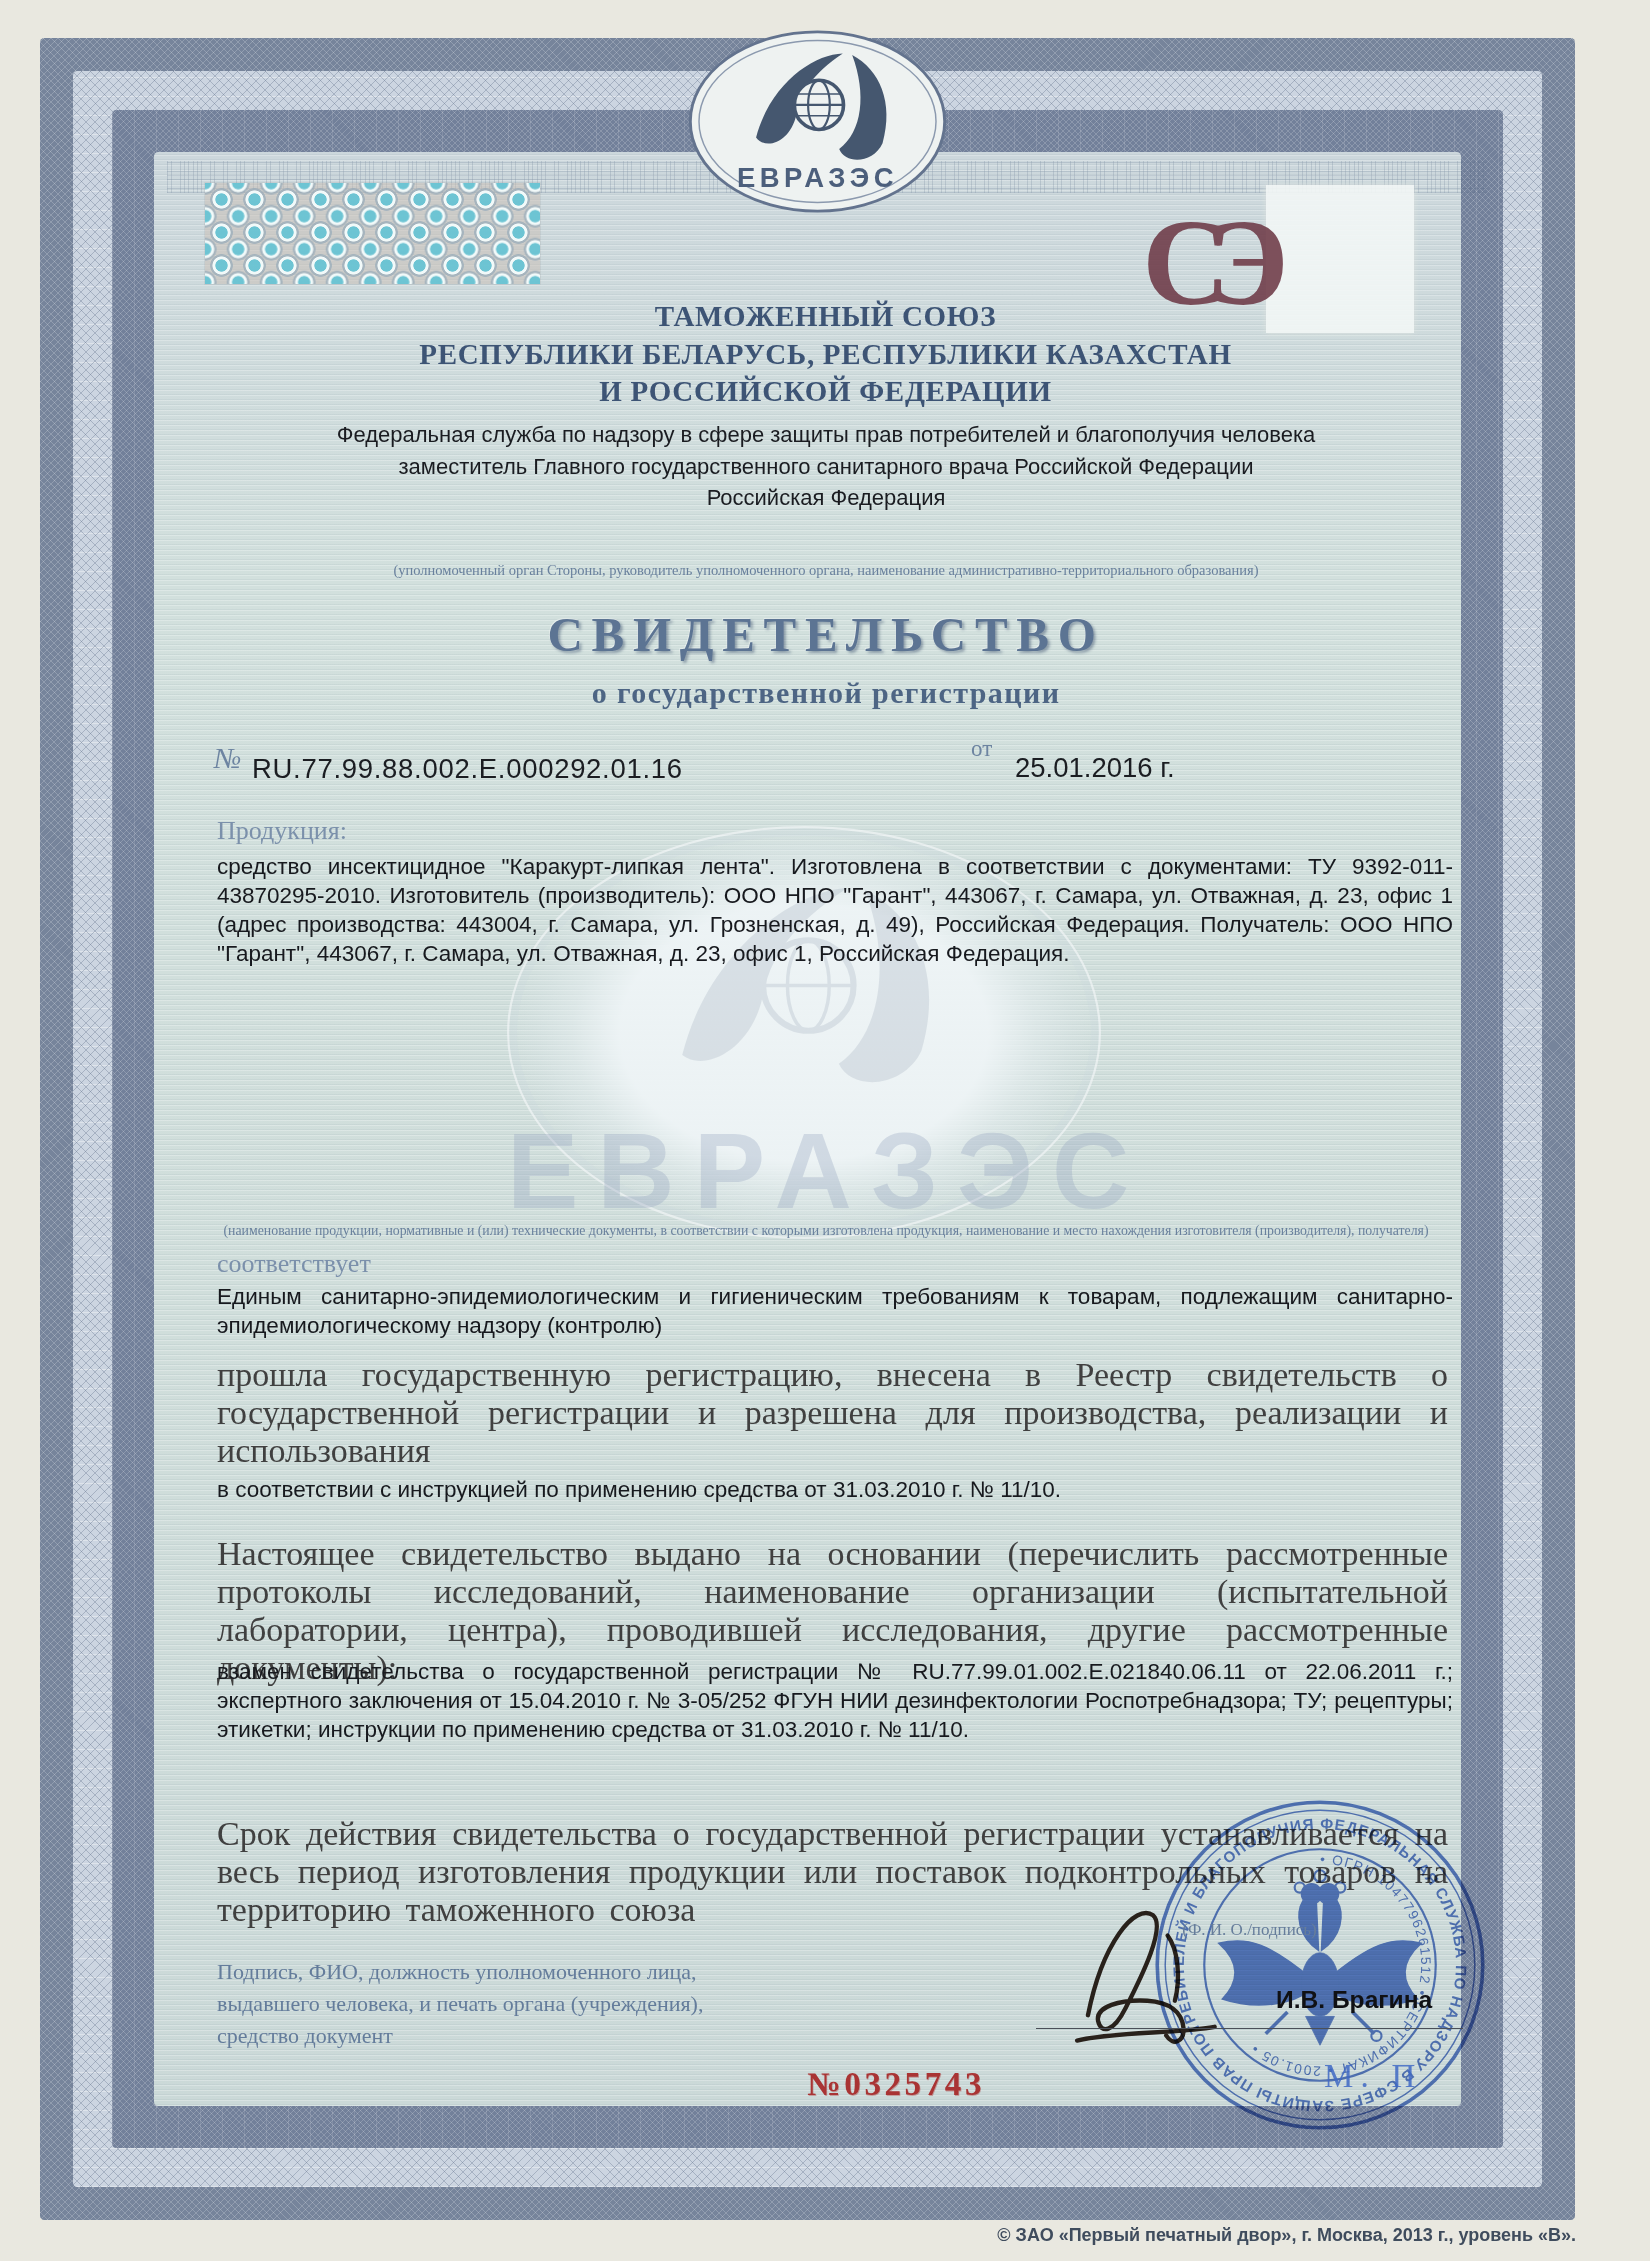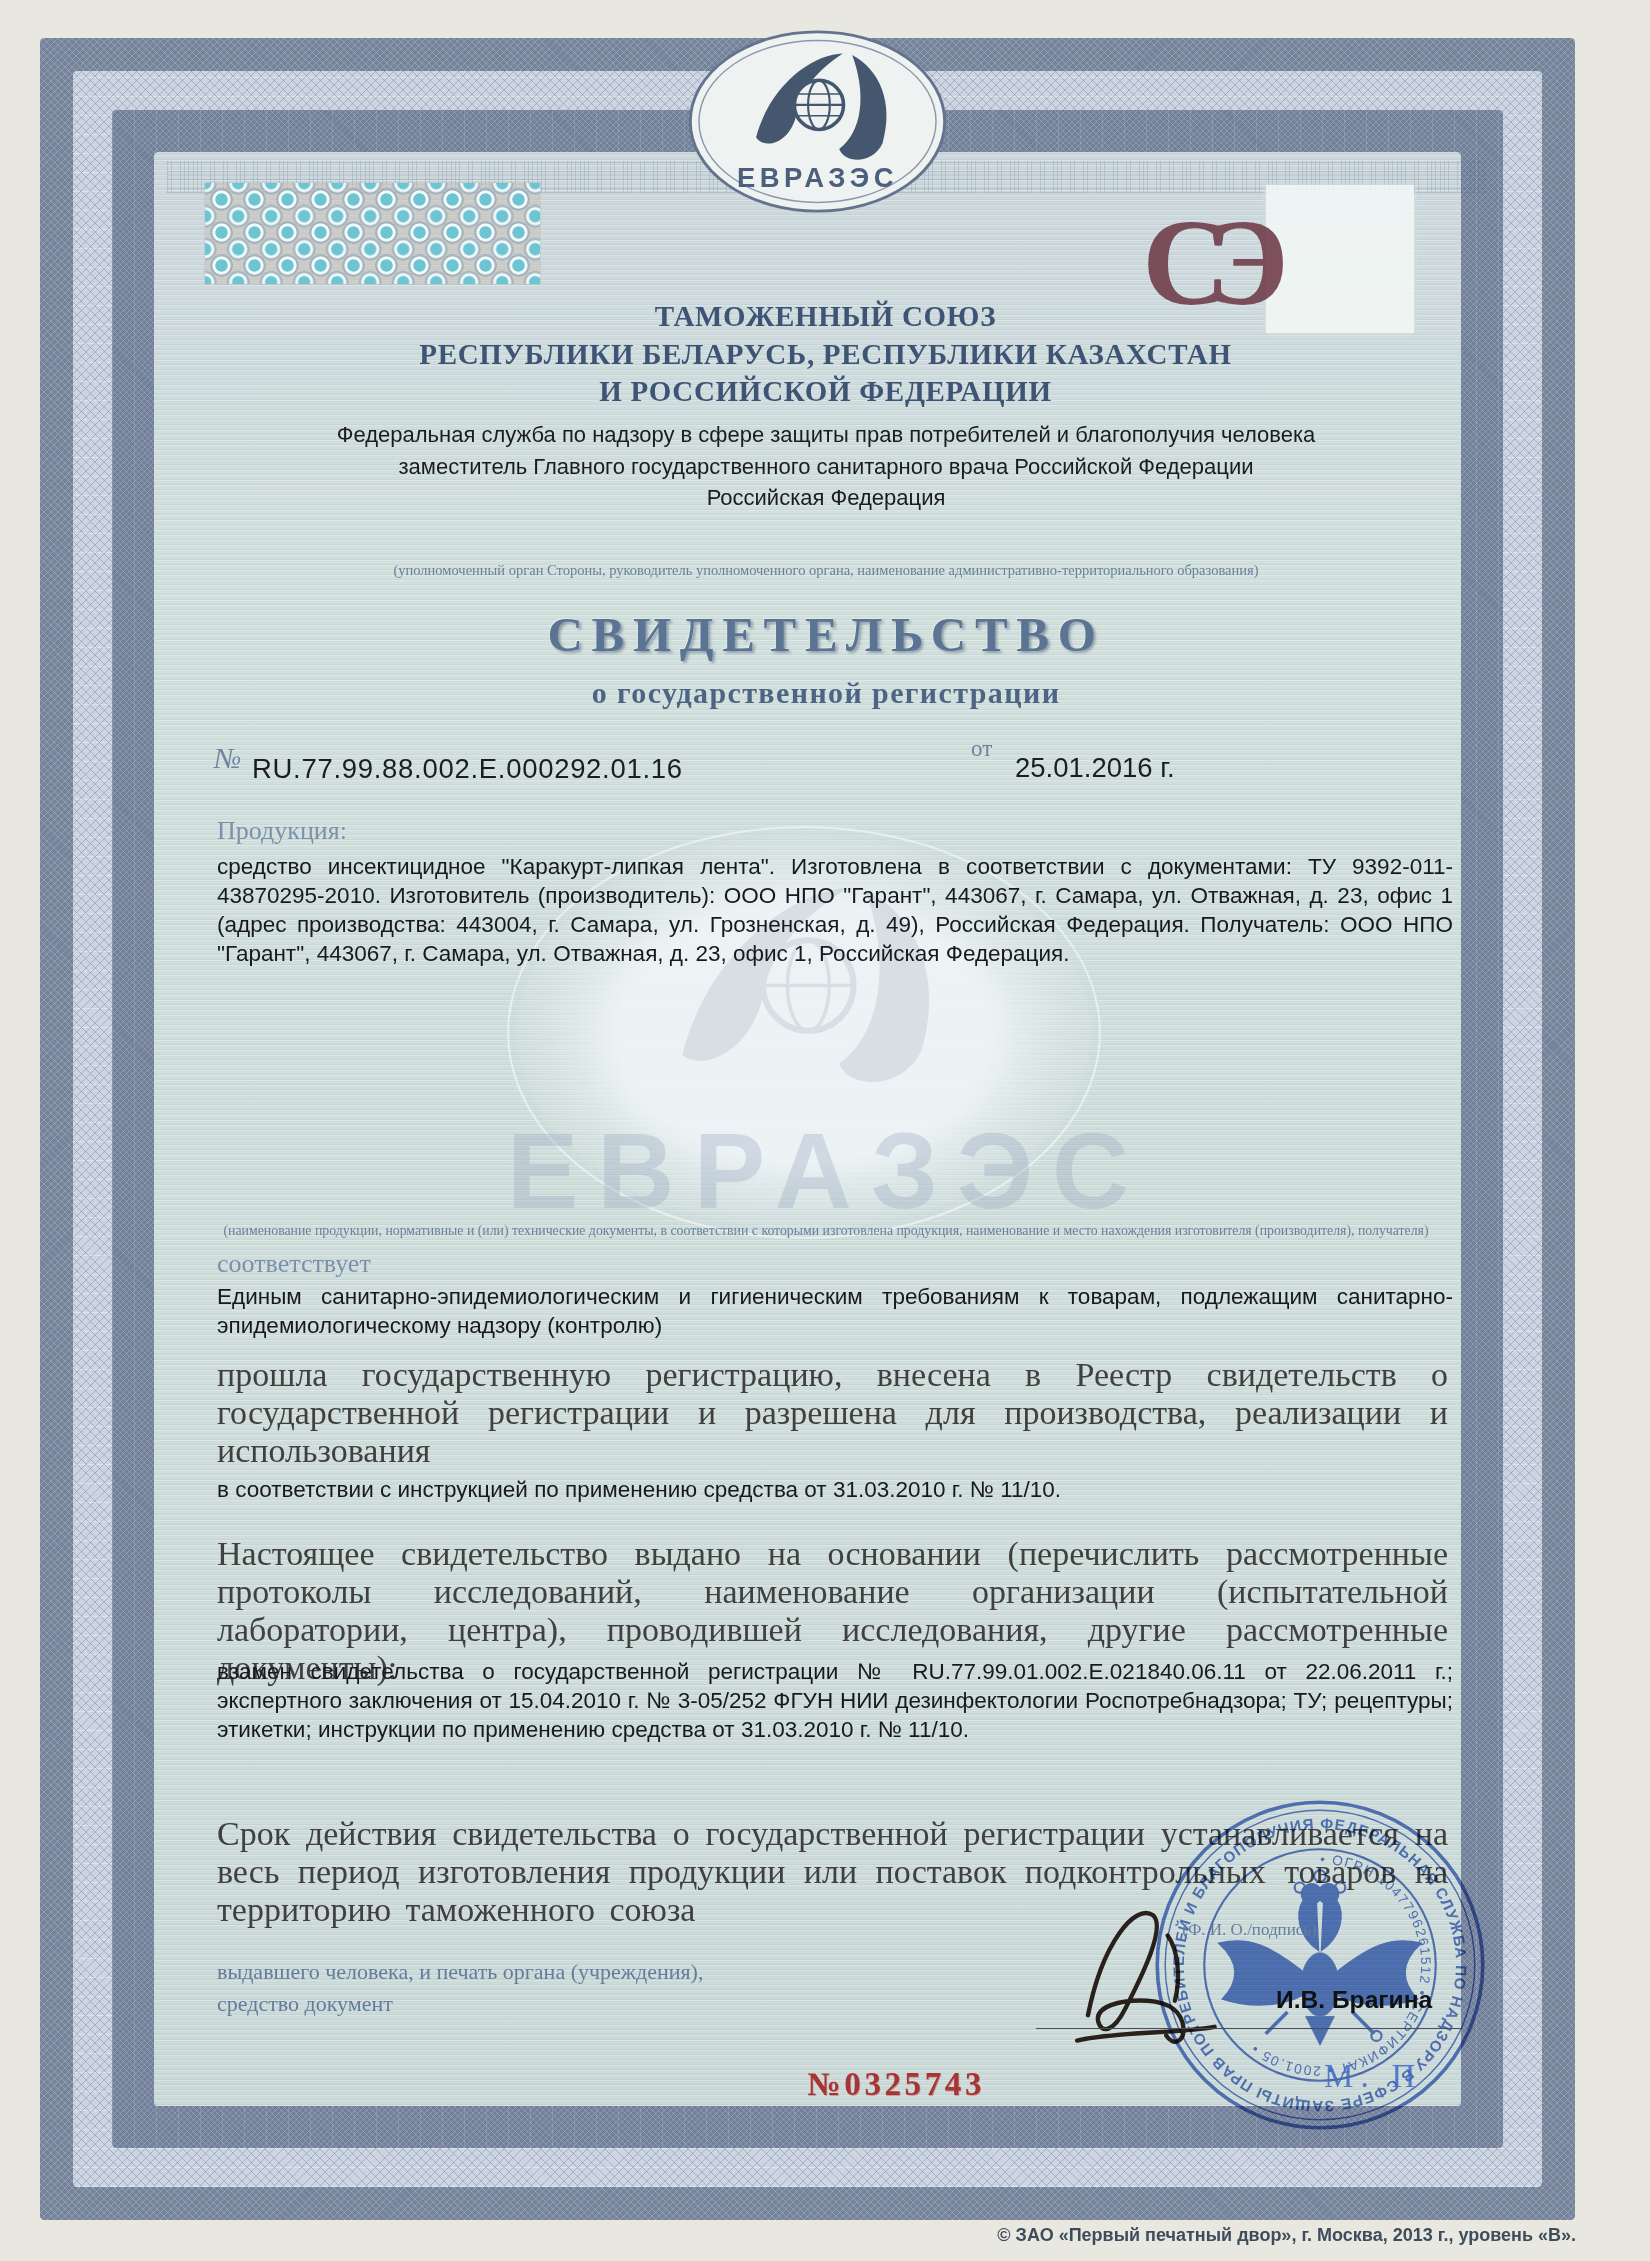--- a/index.html
+++ b/index.html
@@ -170,20 +170,21 @@
 
   <div class="p-serif" style="top:1356px">прошла государственную регистрацию, внесена в Реестр свидетельств о государственной регистрации и разрешена для производства, реализации и использования</div>
   <div class="p-sans" style="top:1475px">в соответствии с инструкцией по применению средства от 31.03.2010 г. № 11/10.</div>
 
   <div class="p-serif" style="top:1535px">Настоящее свидетельство выдано на основании (перечислить рассмотренные протоколы исследований, наименование организации (испытательной лаборатории, центра), проводившей исследования, другие рассмотренные документы):</div>
   <div class="p-sans" style="top:1657px">взамен свидетельства о государственной регистрации № RU.77.99.01.002.Е.021840.06.11 от 22.06.2011 г.; экспертного заключения от 15.04.2010 г. № 3-05/252 ФГУН НИИ дезинфектологии Роспотребнадзора; ТУ; рецептуры; этикетки; инструкции по применению средства от 31.03.2010 г. № 11/10.</div>
 
   <div class="p-serif" style="top:1815px">Срок действия свидетельства о государственной регистрации устанавливается на весь период изготовления продукции или поставок подконтрольных товаров на территорию таможенного союза</div>
 
   <div class="sig-labels">
+    <div>Подпись, ФИО, должность уполномоченного лица,</div>
     <div>выдавшего человека, и печать органа (учреждения),</div>
     <div>средство документ</div>
   </div>
 
   <svg class="stamp" viewBox="0 0 470 470">
     <defs>
       <path id="ringPath" d="M235,47 a188,188 0 1,1 -0.1,0"></path>
       <path id="innerPath" d="M235,95 a140,140 0 1,1 -0.1,0"></path>
     </defs>
     <circle cx="235" cy="235" r="225" fill="none" stroke="#4a6fc4" stroke-width="5"></circle>

